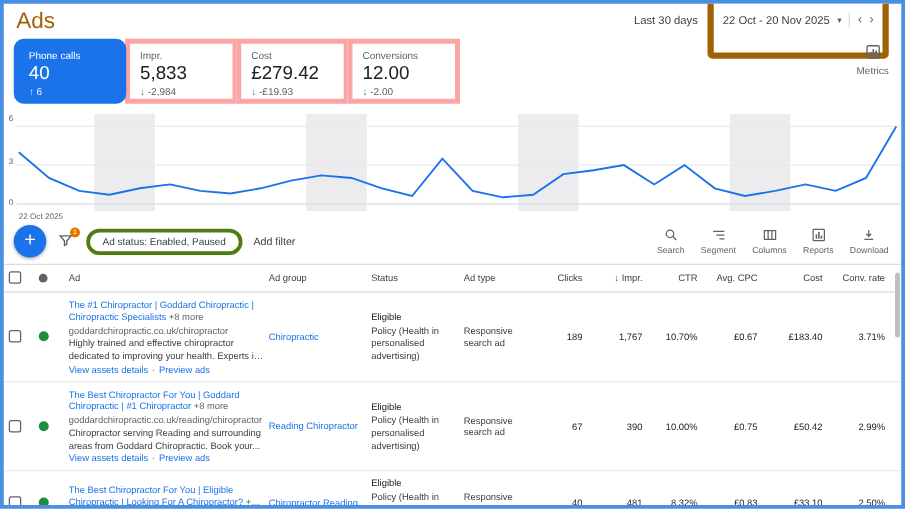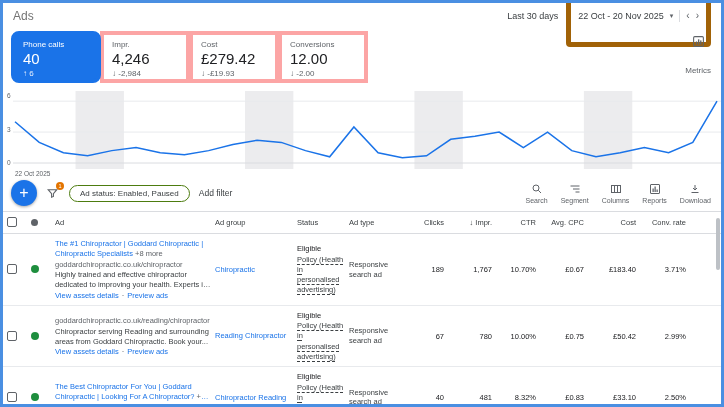--- a/index.html
+++ b/index.html
@@ -2,82 +2,82 @@
 <html><head>
 <meta charset="utf-8">
 <style>
   *{box-sizing:border-box;margin:0;padding:0}
   html,body{width:724px;height:407px;overflow:hidden}
   body{border:3px solid #4a8fe2;font-family:"Liberation Sans",sans-serif;background:#fff;color:#202124}
   a{color:#1a73e8;text-decoration:none;cursor:pointer}
 
   
   .topbar{display:flex;justify-content:space-between;align-items:center;height:26px;padding:0 10px}
-  .page-title{font-size:12px;color:#737373}
+  .page-title{font-size:18px;color:#a16207}
   .top-right{display:flex;align-items:center;gap:8px;font-size:9px;color:#3c4043}
   .date-btn{display:flex;align-items:center;border:5px solid #a16207;border-radius:4px;padding:20px 7px;gap:6px;background:#fff;cursor:pointer}
   .caret{font-size:7px;color:#5f6368}
   .date-div{width:1px;height:12px;background:#dadce0}
   .chev{font-size:10px;color:#5f6368;line-height:1}
 
   
   .scorecards{display:flex;align-items:stretch;padding:2px 10px 6px 8px}
   .card{width:90px;height:52px;border:4px solid #fca5a5;padding:5px 8px;margin-right:-1px;background:#fff;cursor:pointer}
   .card.selected{background:#1a73e8;border-color:#1a73e8;color:#fff;border-radius:8px;position:relative;z-index:1}
   .card-label{font-size:8px;color:#5f6368;white-space:nowrap}
   .selected .card-label{color:#fff}
   .card-value{font-size:15px;margin-top:1px}
   .card-delta{font-size:8px;color:#5f6368;margin-top:2px}
   .selected .card-delta{color:#e8f0fe}
-  .metrics-btn{margin-left:auto;display:flex;flex-direction:column;align-items:center;gap:16px;color:#5f6368;font-size:8px;padding-top:4px;cursor:pointer}
+  .metrics-btn{margin-left:auto;display:flex;flex-direction:column;align-items:center;gap:2px;color:#5f6368;font-size:8px;padding-top:4px;cursor:pointer}
 
   
   .chart-wrap{position:relative;height:78px;margin-top:2px}
   #chart-svg{position:absolute;inset:0;width:100%;height:100%}
   .ytick-col{position:absolute;left:4px;top:0;height:100%;display:flex;flex-direction:column;justify-content:space-between;font-size:6.5px;color:#5f6368;padding:1px 0 3px;z-index:2}
   .xlabel{font-size:6.5px;color:#5f6368;margin:1px 0 0 12px}
 
   
   .controls{display:flex;align-items:center;padding:3px 10px 5px 8px;gap:9px}
   .fab{width:26px;height:26px;border-radius:50%;background:#1a73e8;color:#fff;display:flex;align-items:center;justify-content:center;font-size:16px;box-shadow:0 1px 3px rgba(0,0,0,.35);cursor:pointer}
   .funnel-wrap{position:relative;width:14px;height:14px;cursor:pointer}
   .badge{position:absolute;top:-4px;right:-4px;background:#e37400;color:#fff;font-size:5.5px;min-width:8px;height:8px;border-radius:50%;display:flex;align-items:center;justify-content:center}
-  .chip{border:1px solid #4d7c0f;border-radius:14px;padding:3px 10px;font-size:8px;color:#3c4043;cursor:pointer;white-space:nowrap}
+  .chip{border:3px solid #4d7c0f;border-radius:14px;padding:3px 10px;font-size:8px;color:#3c4043;cursor:pointer;white-space:nowrap}
   .add-filter{font-size:8.5px;color:#3c4043;cursor:pointer}
   .tb-group{margin-left:auto;display:flex;gap:13px}
   .tb-item{display:flex;flex-direction:column;align-items:center;gap:1px;color:#5f6368;font-size:7px;cursor:pointer}
 
   
   .table{border-top:1px solid #dadce0;position:relative}
   .thead{display:flex;align-items:center;height:22px;border-bottom:1px solid #dadce0;font-size:7.5px;color:#3c4043;padding-left:4px}
   .trow{display:flex;border-bottom:1px solid #e8eaed;padding:5px 0 4px;font-size:7.5px;padding-left:4px;align-items:center}
   .cell{flex:none;padding-right:4px}
   .c-check{width:24px;padding-top:1px}
   .c-dot{width:24px;padding-top:1px}
   .c-ad{width:160px}
   .c-group{width:82px}
-  .c-status{width:52px}
+  .c-status{width:74px}
   .c-type{width:60px}
   .c-clicks{width:44px}
   .c-impr{width:48px}
   .c-ctr{width:44px}
   .c-cpc{width:48px}
   .c-cost{width:52px}
   .c-conv{width:50px}
   .num{text-align:right;padding-right:9px}
   .checkbox{width:10px;height:10px;border:1px solid #5f6368;border-radius:2px;display:inline-block;background:#fff;cursor:pointer}
   .dot{width:8px;height:8px;border-radius:50%;background:#1e8e3e;display:inline-block;cursor:pointer}
   .hdot{width:7px;height:7px;border-radius:50%;background:#5f6368;display:inline-block}
   .ad-title{color:#1a73e8;line-height:1.3;display:-webkit-box;-webkit-line-clamp:2;-webkit-box-orient:vertical;overflow:hidden;cursor:pointer}
   .more{color:#5f6368}
   .ad-url{color:#5f6368;margin-top:1px;line-height:1.3;white-space:nowrap;overflow:hidden}
   .ad-desc{color:#3c4043;margin-top:1px;line-height:1.3;display:-webkit-box;-webkit-line-clamp:2;-webkit-box-orient:vertical;overflow:hidden}
   .ad-links{margin-top:1px;line-height:1.3}
   .ad-links .sep{color:#5f6368;margin:0 3px}
-  .policy{text-decoration:underline;text-decoration-style:dashed;text-underline-offset:2px;color:#3c4043;margin-top:1px;line-height:1.35;cursor:pointer}
+  .policy{text-decoration-style:dashed;text-underline-offset:2px;color:#3c4043;margin-top:1px;line-height:1.35;cursor:pointer}
   .status-main{line-height:1.3}
   .c-group a{line-height:1.3}
   .c-type{color:#3c4043;line-height:1.3}
   .scroll-thumb{position:absolute;right:1px;top:6px;width:4px;height:52px;background:#bdc1c6;border-radius:2px}
 </style>
 </head>
 <body>
 
 <div class="app">
 
@@ -96,21 +96,21 @@
   </div>
 
   <div class="scorecards">
     <div class="card selected">
       <div class="card-label">Phone calls</div>
       <div class="card-value">40</div>
       <div class="card-delta">↑ 6</div>
     </div>
     <div class="card">
       <div class="card-label">Impr.</div>
-      <div class="card-value">4,246</div>
+      <div class="card-value">5,833</div>
       <div class="card-delta">↓ -2,984</div>
     </div>
     <div class="card">
       <div class="card-label">Cost</div>
       <div class="card-value">£279.42</div>
       <div class="card-delta">↓ -£19.93</div>
     </div>
     <div class="card">
       <div class="card-label">Conversions</div>
       <div class="card-value">12.00</div>
@@ -242,45 +242,46 @@
     <div class="cell c-ctr num">10.70%</div>
     <div class="cell c-cpc num">£0.67</div>
     <div class="cell c-cost num">£183.40</div>
     <div class="cell c-conv num">3.71%</div>
   </div>
 
   <div class="trow">
     <div class="cell c-check"><span class="checkbox"></span></div>
     <div class="cell c-dot"><span class="dot"></span></div>
     <div class="cell c-ad">
+      <div class="ad-title"><span>The Best Chiropractor For You | Goddard Chiropractic | #1 Chiropractor</span> <span class="more">+8 more</span></div>
       <div class="ad-url">goddardchiropractic.co.uk/reading/chiropractor</div>
       <div class="ad-desc">Chiropractor serving Reading and surrounding areas from Goddard Chiropractic. Book your...</div>
       <div class="ad-links">
         <a>View assets details</a><span class="sep">·</span><a>Preview ads</a>
       </div>
     </div>
     <div class="cell c-group"><a>Reading Chiropractor</a></div>
     <div class="cell c-status">
       <div class="status-main">Eligible</div>
       <div class="policy">Policy (Health in personalised advertising)</div>
     </div>
     <div class="cell c-type">Responsive search ad</div>
     <div class="cell c-clicks num">67</div>
-    <div class="cell c-impr num">780</div>
+    <div class="cell c-impr num">390</div>
     <div class="cell c-ctr num">10.00%</div>
     <div class="cell c-cpc num">£0.75</div>
     <div class="cell c-cost num">£50.42</div>
     <div class="cell c-conv num">2.99%</div>
   </div>
 
   <div class="trow">
     <div class="cell c-check"><span class="checkbox"></span></div>
     <div class="cell c-dot"><span class="dot"></span></div>
     <div class="cell c-ad">
-      <div class="ad-title"><span>The Best Chiropractor For You | Goddard Chiropractic | Looking For A Chiropractor?</span> <span class="more">+7 more</span></div>
+      <div class="ad-title"><span>The Best Chiropractor For You | Eligible Chiropractic | Looking For A Chiropractor?</span> <span class="more">+7 more</span></div>
       <div class="ad-url">goddardchiropractic.co.uk/chiropractor/reading</div>
 
     </div>
     <div class="cell c-group"><a>Chiropractor Reading</a></div>
     <div class="cell c-status">
       <div class="status-main">Eligible</div>
       <div class="policy">Policy (Health in personalised advertising)</div>
     </div>
     <div class="cell c-type">Responsive search ad</div>
     <div class="cell c-clicks num">40</div>

